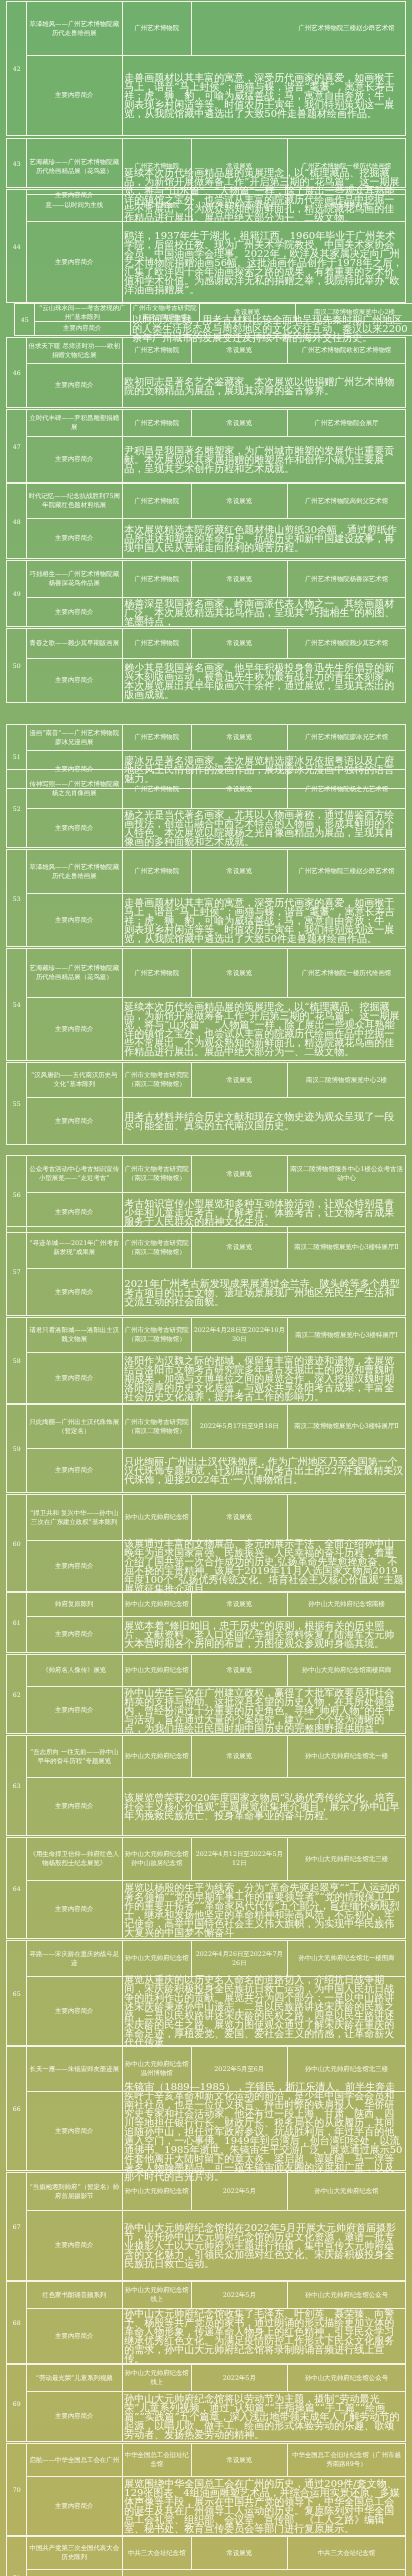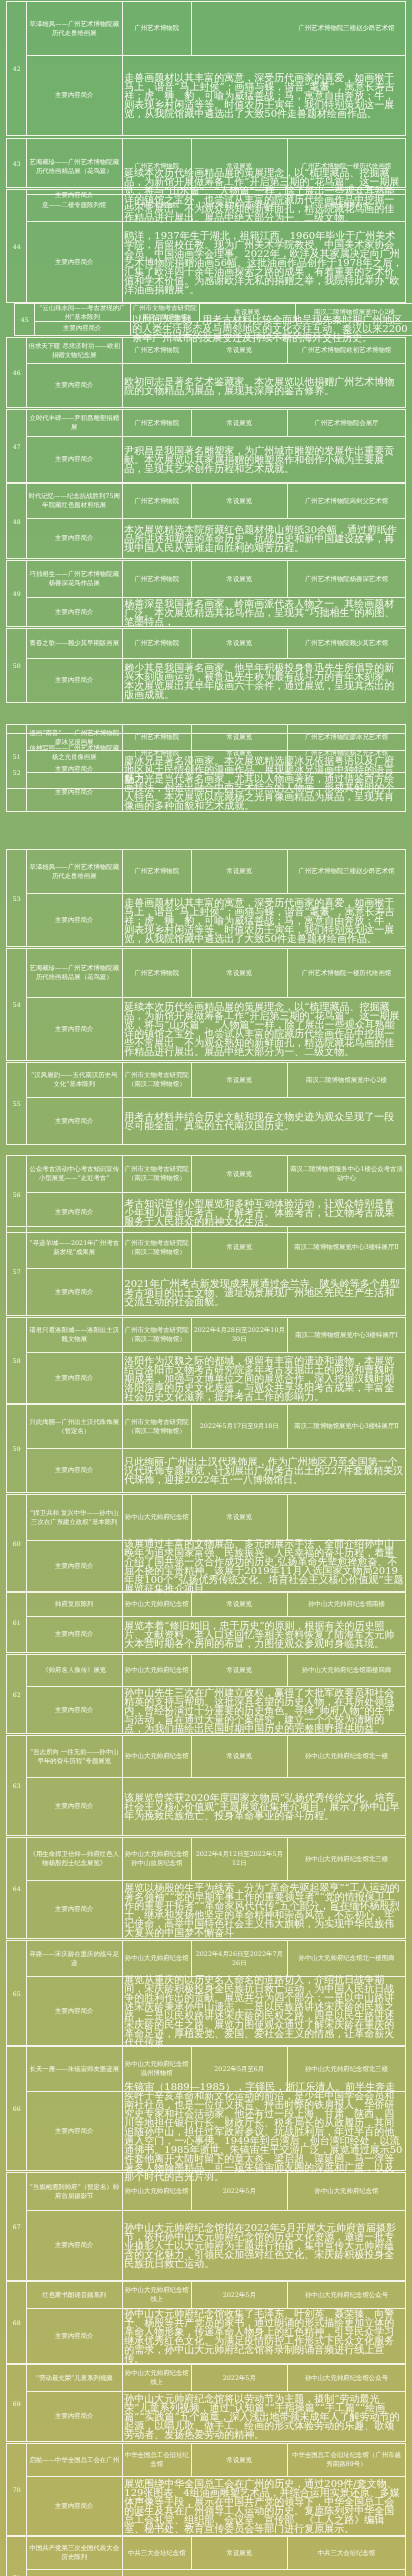--- a/index.html
+++ b/index.html
@@ -90,21 +90,21 @@
       <div class="cell c-venue">广州艺术博物院一楼历代绘画馆</div>
     </div>
     <div class="desc" style="top:56px">
       <div class="cell c-label">主要内容简介</div>
       <div class="cell c-text">延续本次历代绘画精品展的策展理念，以“梳理藏品、挖掘藏品，为新馆开展做筹备工作”开启第三期的“花鸟篇”。这一期展览，将与“山水篇”、“人物篇”一样，除了展出一些观众耳熟能详的镇馆之宝外，也尝试从丰富的院藏历代绘画作品中挖掘一些不常展出、不为观众熟知的新鲜面孔，精选院藏花鸟画的佳作精品进行展出。展品中绝大部分为一、二级文物。</div>
     </div>
     </div>
     <div class="row" style="top: 189px; height: 114px;">
     <div class="num">44</div>
     <div class="top" style="height:32px">
-      <div class="cell c-title">意——二楼专题陈列馆</div>
+      <div class="cell c-title">意——以时间为主线</div>
       <div class="cell c-org">广州艺术博物院</div>
       <div class="cell c-date">2022年5月6日至6月15日</div>
       <div class="cell c-venue">二楼专题陈列馆</div>
     </div>
     <div class="desc" style="top:32px">
       <div class="cell c-label">主要内容简介</div>
       <div class="cell c-text">鸥洋，1937年生于湖北，祖籍江西。1960年毕业于广州美术学院，后留校任教。现为广州美术学院教授、中国美术家协会会员、中国油画学会理事。2022年，欧洋及其家属决定向广州艺术博物院捐赠油画56幅。这批油画作品创作于1978年之后，汇集了欧洋四十余年油画探索之路的成果，有着重要的艺术价值和学术价值。为感谢欧洋无私的捐赠之举，我院特此举办“欧洋油画捐赠展”。</div>
     </div>
     </div>
     <div class="row" style="top: 303px; height: 33px; margin-left: 8px;">
@@ -191,21 +191,21 @@
       <div class="cell c-title">漫画“南音”——广州艺术博物院廖冰兄漫画展</div>
       <div class="cell c-org">广州艺术博物院</div>
       <div class="cell c-date">常设展览</div>
       <div class="cell c-venue">广州艺术博物院廖冰兄艺术馆</div>
     </div>
     <div class="desc" style="top:26px">
       <div class="cell c-label">主要内容简介</div>
       <div class="cell c-text">廖冰兄是著名漫画家。本次展览精选廖冰兄依据粤语以及广府地区风土民情创作的漫画作品，展现廖冰兄漫画中独特的语言魅力。</div>
     </div>
     </div>
-    <div class="row" style="top: 733px; height: 79px;">
+    <div class="row" style="top: 769px; height: 79px;">
     <div class="num">52</div>
     <div class="top" style="height:39px">
       <div class="cell c-title">传神写照——广州艺术博物院藏杨之光肖像画展</div>
       <div class="cell c-org">广州艺术博物院</div>
       <div class="cell c-date">常设展览</div>
       <div class="cell c-venue">广州艺术博物院杨之光艺术馆</div>
     </div>
     <div class="desc" style="top:39px">
       <div class="cell c-label">主要内容简介</div>
       <div class="cell c-text">杨之光是当代著名画家，尤其以人物画著称，通过借鉴西方绘画技法，创造出融合中西艺术特点的人物画，形成其鲜明的个人特色。本次展览以院藏杨之光肖像画精品为展品，呈现其肖像画的多种面貌和艺术成就。</div>

